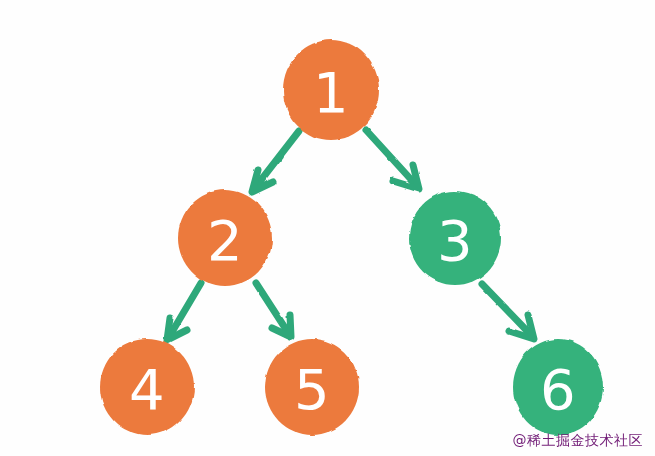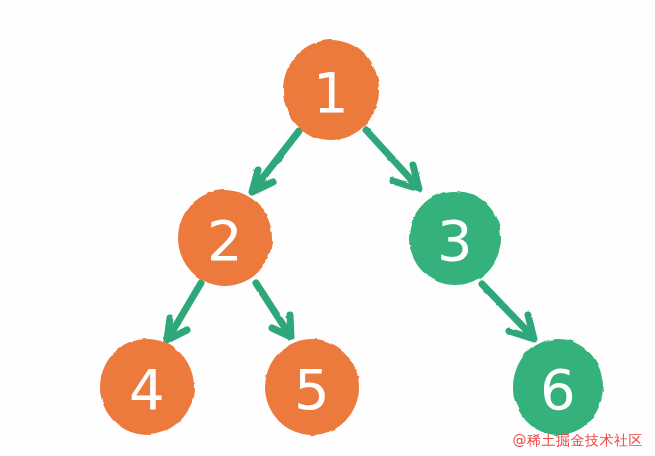--- a/index.html
+++ b/index.html
@@ -32,21 +32,21 @@
     text-anchor: middle;
     dominant-baseline: central;
     letter-spacing: 0.5px;
   }
   .watermark-text {
     position: absolute;
     right: 12px;
     bottom: 6px;
     font-family: "DejaVu Sans", sans-serif;
     font-size: 14px;
-    color: #ef4444;
+    color: #701a75;
     letter-spacing: 0.5px;
     white-space: nowrap;
     user-select: none;
   }
 </style>
 </head>
 <body>
 
 <div id="canvas">
 

